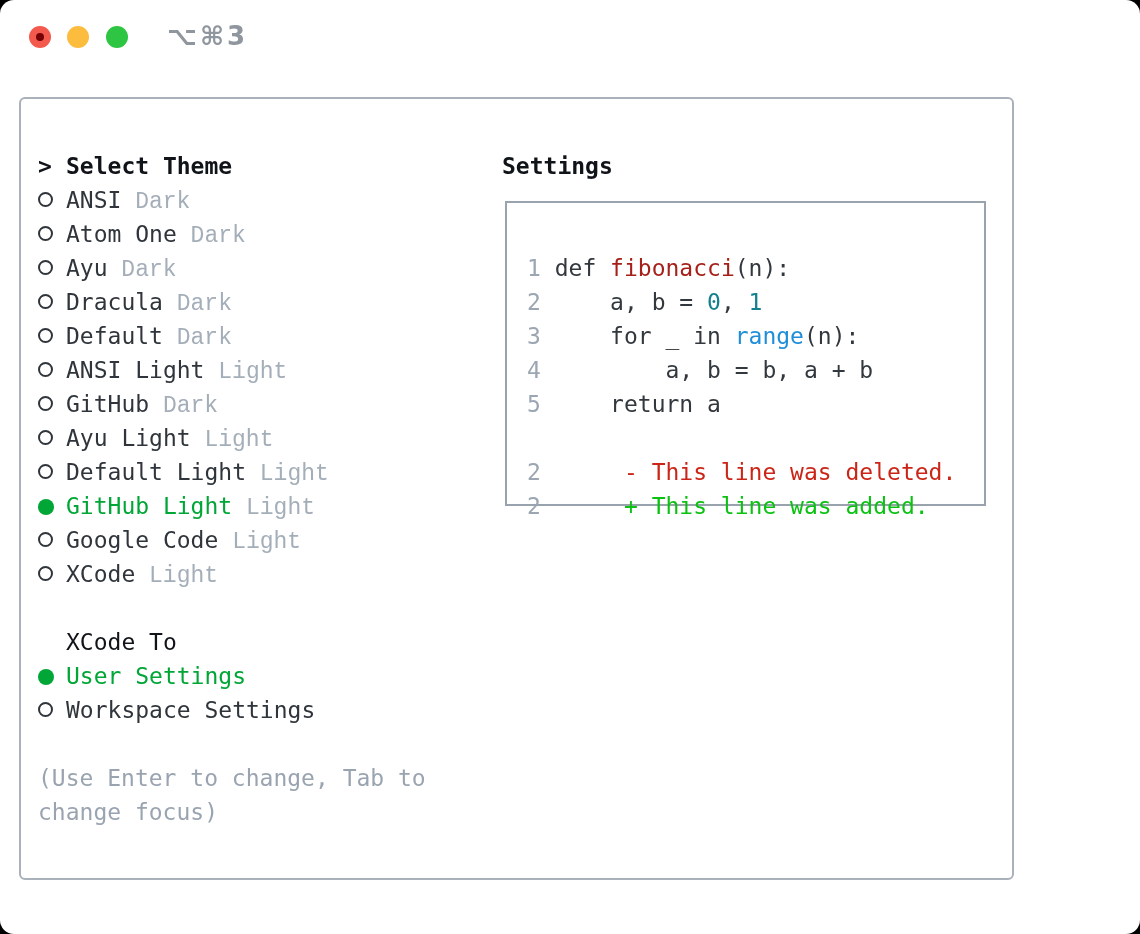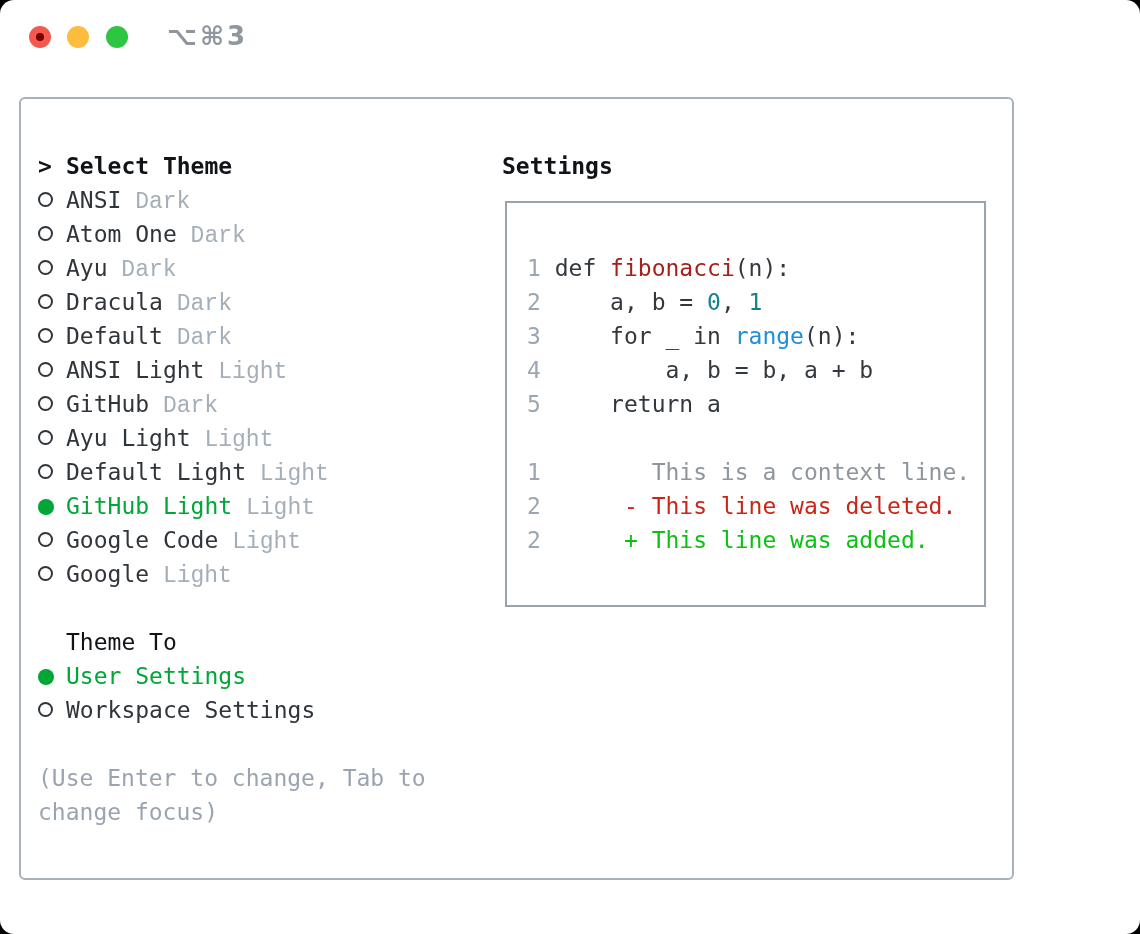--- a/index.html
+++ b/index.html
@@ -50,21 +50,21 @@
   .tname.sel{color:var(--green_selected,#00a636);}
   .tvariant{color:var(--gray_muted,#a4aeb9);font-family:Liberation Mono, monospace;}
   .apply-hdr{color:var(--text_black,#15191d);}
   .hint .row{color:var(--gray_hint,#9aa4b0);}
   
   .preview-title{
     position:absolute;left:481px;top:50px;height:34px;line-height:34px;
     font-size:23px;font-weight:bold;color:var(--text_black,#101418);
   }
   .preview-box{
-    position:absolute;left:484px;top:102px;width:481px;height:406px;
+    position:absolute;left:484px;top:102px;width:481px;height:305px;
     border:2px solid var(--border_preview,#99a3ad);box-sizing:border-box;
     background:#fff;
   }
   #code{position:absolute;left:20px;top:48px;}
   .cl{white-space:pre;height:34px;line-height:34px;font-size:23px;}
   .ln{color:var(--gray_linenum,#9ba6b2);}
   .c-k{color:var(--code_dark,#32383e);}
   .c-fn{color:var(--red_function,#a62019);}
   .c-num{color:var(--teal_number,#12808d);}
   .c-call{color:var(--blue_call,#1f8ed8);}
@@ -96,26 +96,26 @@
           <div class="row"><span class="marker"><span class="ring"></span></span><span class="tname">Atom One</span><span class="tvariant"> Dark</span></div>
           <div class="row"><span class="marker"><span class="ring"></span></span><span class="tname">Ayu</span><span class="tvariant"> Dark</span></div>
           <div class="row"><span class="marker"><span class="ring"></span></span><span class="tname">Dracula</span><span class="tvariant"> Dark</span></div>
           <div class="row"><span class="marker"><span class="ring"></span></span><span class="tname">Default</span><span class="tvariant"> Dark</span></div>
           <div class="row"><span class="marker"><span class="ring"></span></span><span class="tname">ANSI Light</span><span class="tvariant"> Light</span></div>
           <div class="row"><span class="marker"><span class="ring"></span></span><span class="tname">GitHub</span><span class="tvariant"> Dark</span></div>
           <div class="row"><span class="marker"><span class="ring"></span></span><span class="tname">Ayu Light</span><span class="tvariant"> Light</span></div>
           <div class="row"><span class="marker"><span class="ring"></span></span><span class="tname">Default Light</span><span class="tvariant"> Light</span></div>
           <div class="row"><span class="marker"><span class="dotfill"></span></span><span class="tname sel">GitHub Light</span><span class="tvariant"> Light</span></div>
           <div class="row"><span class="marker"><span class="ring"></span></span><span class="tname">Google Code</span><span class="tvariant"> Light</span></div>
-          <div class="row"><span class="marker"><span class="ring"></span></span><span class="tname">Google</span><span class="tvariant"> Light</span></div>
+          <div class="row"><span class="marker"><span class="ring"></span></span><span class="tname">XCode</span><span class="tvariant"> Light</span></div>
         </div>
 
       <div class="row spacer"></div>
 
-      <div class="row"><span class="marker"></span><span class="apply-hdr">Theme To</span></div>
+      <div class="row"><span class="marker"></span><span class="apply-hdr">XCode To</span></div>
 
       <div id="apply-list">
           <div class="row"><span class="marker"><span class="dotfill"></span></span><span class="tname sel">User Settings</span></div>
           <div class="row"><span class="marker"><span class="ring"></span></span><span class="tname">Workspace Settings</span></div>
         </div>
 
       <div class="row spacer"></div>
 
       <div class="hint">
         <div class="row">(Use Enter to change, Tab to</div>
@@ -126,20 +126,19 @@
     <div class="preview-title">Settings</div>
 
     <div class="preview-box">
       <div id="code">
           <div class="cl"><span class="ln">1</span><span class="c-k"> def </span><span class="c-fn">fibonacci</span><span class="c-k">(n):</span></div>
           <div class="cl"><span class="ln">2</span><span class="c-k">     a, b = </span><span class="c-num">0</span><span class="c-k">, </span><span class="c-num">1</span></div>
           <div class="cl"><span class="ln">3</span><span class="c-k">     for _ in </span><span class="c-call">range</span><span class="c-k">(n):</span></div>
           <div class="cl"><span class="ln">4</span><span class="c-k">         a, b = b, a + b</span></div>
           <div class="cl"><span class="ln">5</span><span class="c-k">     return a</span></div>
           <div class="cl"> </div>
-          <div class="cl"><span class="ln">1</span><span class="c-ctx">        This is a context line.</span></div>
           <div class="cl"><span class="ln">2</span><span class="c-del">      - This line was deleted.</span></div>
           <div class="cl"><span class="ln">2</span><span class="c-add">      + This line was added.</span></div>
         </div>
     </div>
 
   </div>
 </div>
 
 </body></html>

